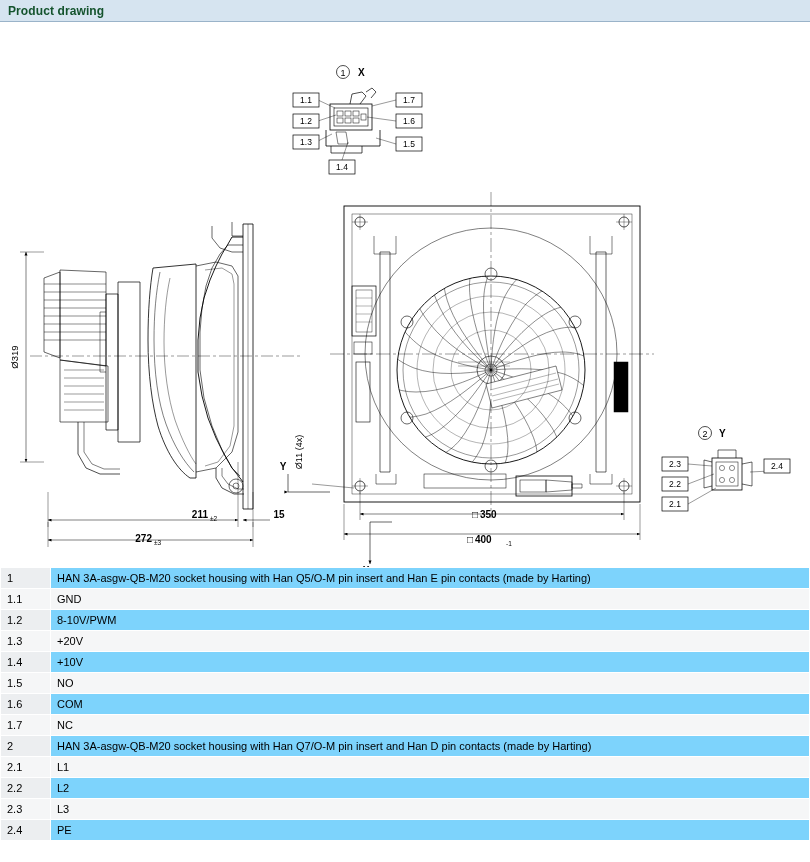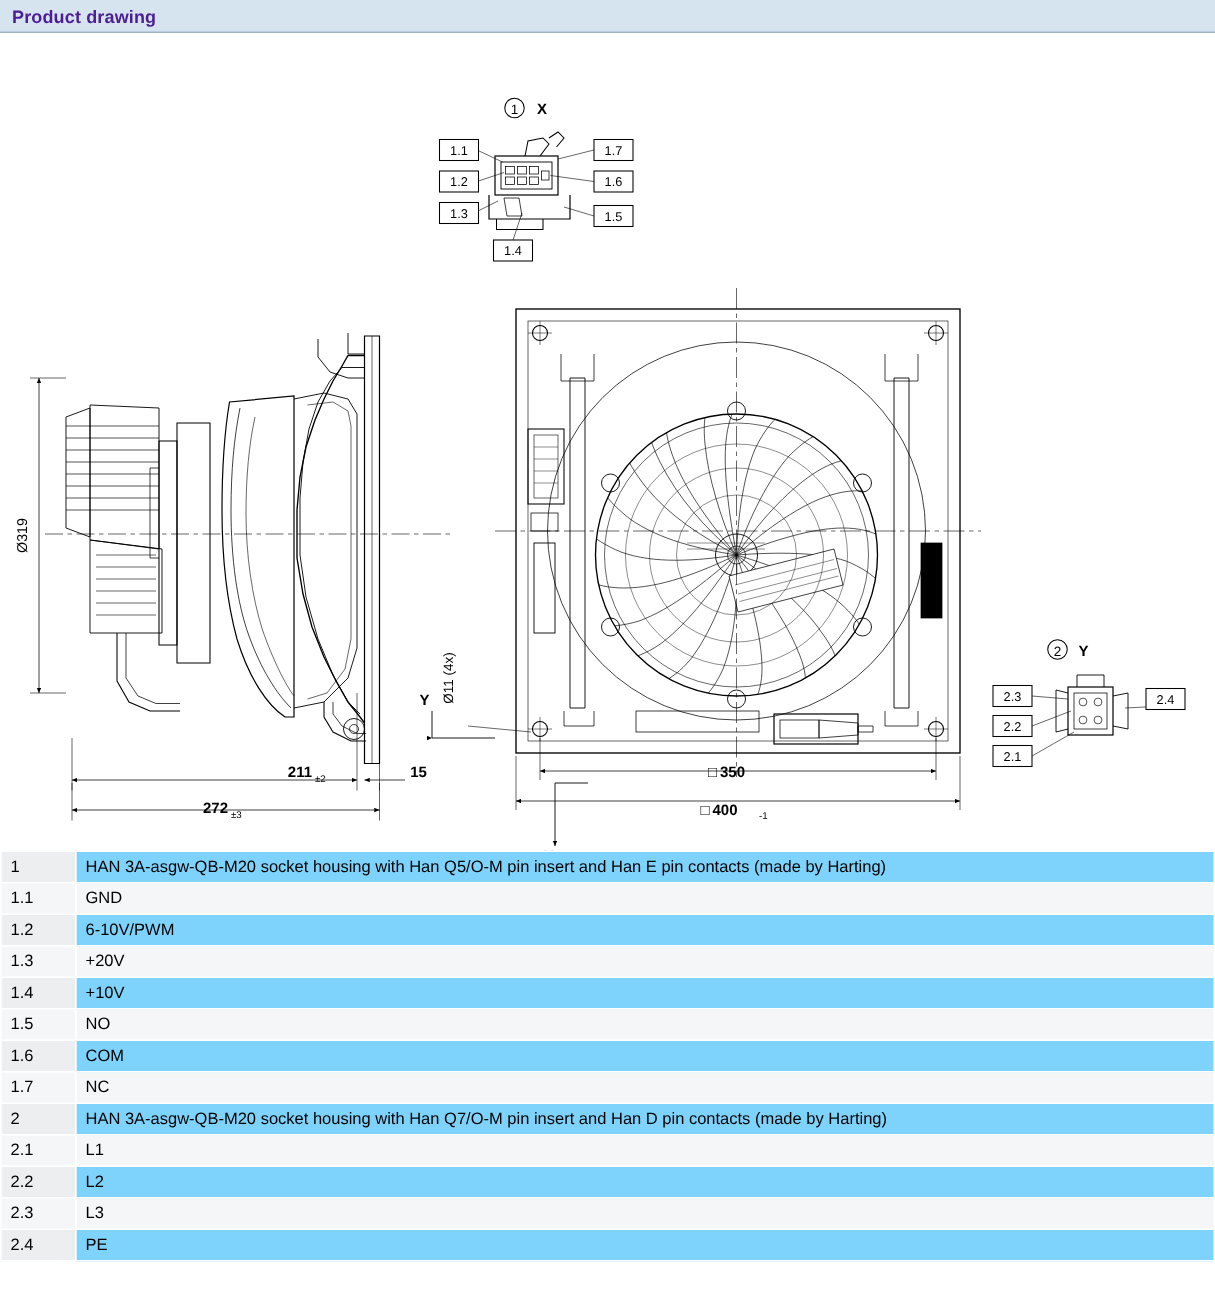--- a/index.html
+++ b/index.html
@@ -24,21 +24,21 @@
     height: 22px;
     background: #d6e4f0;
     border-bottom: 1px solid #9ab3c9;
     display: flex;
     align-items: center;
     padding-left: 8px;
   }
   .section-header .title {
     font-size: 12px;
     font-weight: bold;
-    color: #4c1d95;
+    color: #14532d;
     letter-spacing: 0.1px;
   }
 
   
   .drawing-area {
     position: relative;
     width: 810px;
     height: 545px;
     background: #ffffff;
   }
@@ -430,21 +430,21 @@
     <tr>
       <td class="key">1</td>
       <td class="val">HAN 3A-asgw-QB-M20 socket housing with Han Q5/O-M pin insert and Han E pin contacts (made by Harting)</td>
     </tr>
     <tr class="alt">
       <td class="key">1.1</td>
       <td class="val">GND</td>
     </tr>
     <tr>
       <td class="key">1.2</td>
-      <td class="val">6-10V/PWM</td>
+      <td class="val">8-10V/PWM</td>
     </tr>
     <tr class="alt">
       <td class="key">1.3</td>
       <td class="val">+20V</td>
     </tr>
     <tr>
       <td class="key">1.4</td>
       <td class="val">+10V</td>
     </tr>
     <tr class="alt">

